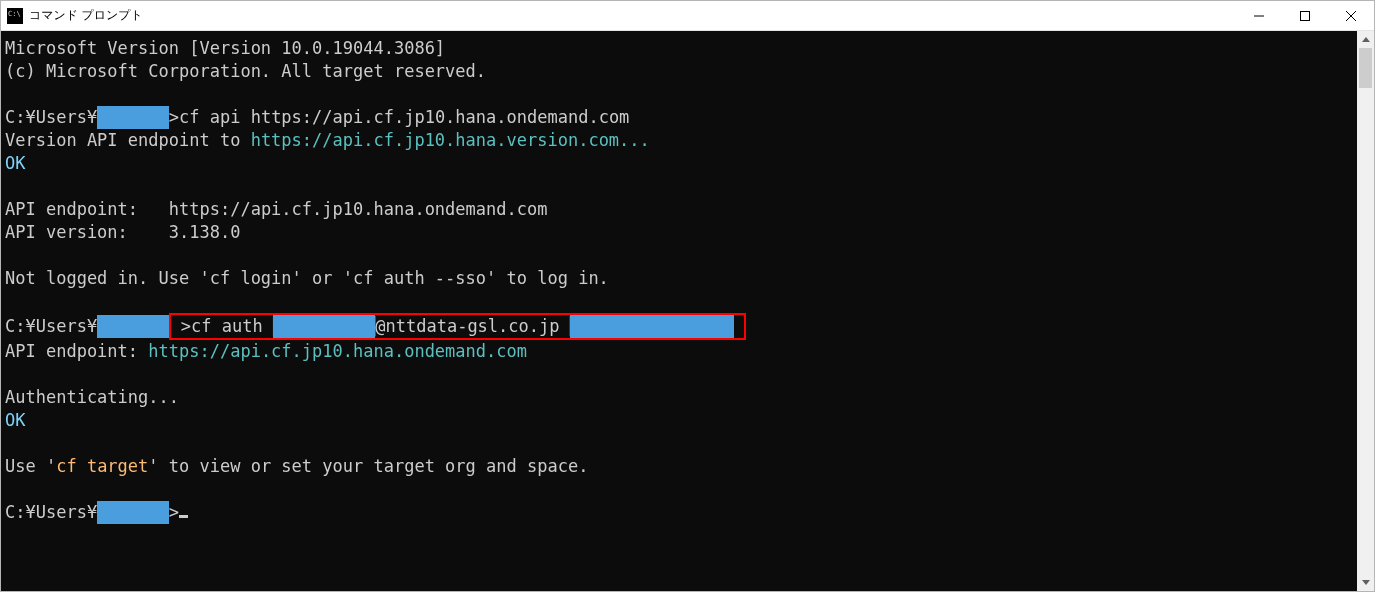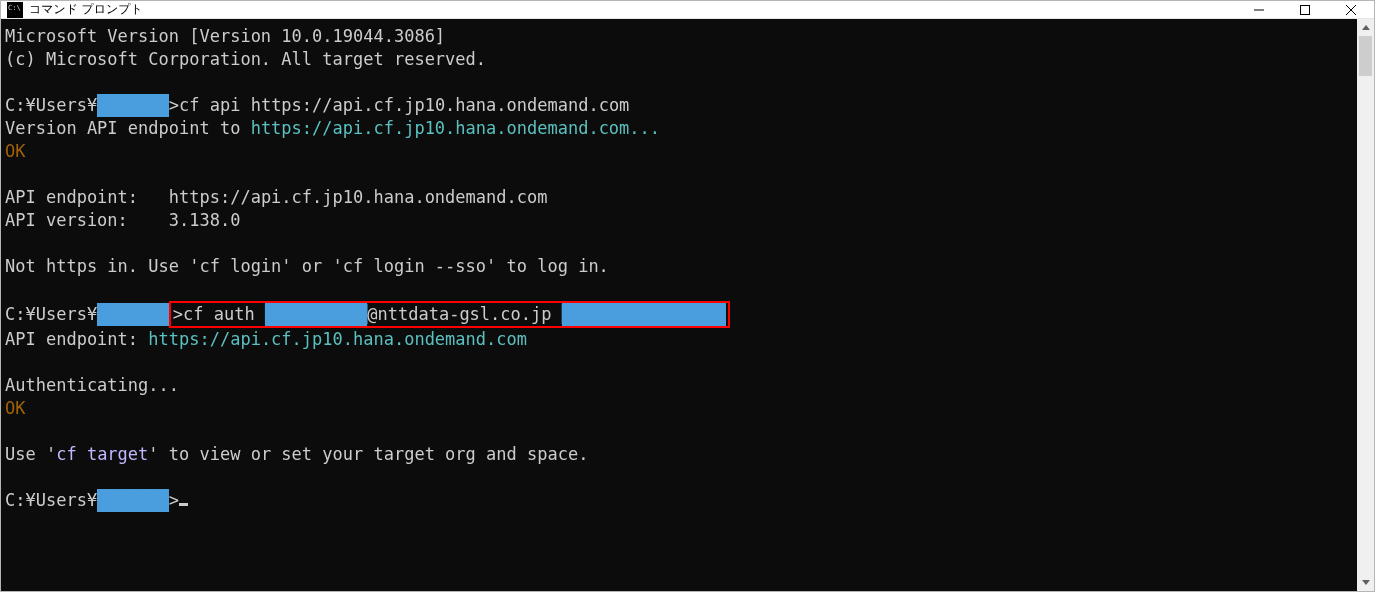--- a/index.html
+++ b/index.html
@@ -1,37 +1,37 @@
 <!DOCTYPE html>
 <html><head>
 <meta charset="utf-8">
 <style>
   * { margin: 0; padding: 0; box-sizing: border-box; }
   html, body { width: 1375px; height: 592px; overflow: hidden; font-family: "Segoe UI", "Meiryo", sans-serif; background: #fff; }
   .window { width: 1375px; height: 592px; border: 1px solid #b5b5b5; display: flex; flex-direction: column; background: #fff; }
-  .titlebar { height: 18px; background: #ffffff; display: flex; align-items: center; padding-left: 6px; border-bottom: 1px solid #e5e5e5; }
+  .titlebar { height: 30px; background: #ffffff; display: flex; align-items: center; padding-left: 6px; border-bottom: 1px solid #e5e5e5; }
   .titlebar-icon { width: 16px; height: 16px; background: #000; display: inline-block; margin-right: 6px; position: relative; }
   .titlebar-icon::after { content: "C:\\"; color: #ccc; font-size: 7px; font-family: monospace; position: absolute; top: 2px; left: 1px; }
   .titlebar-title { font-size: 12px; color: #000; flex: 1; }
   .titlebar-controls { display: flex; height: 100%; }
   .titlebar-btn { width: 46px; height: 100%; display: flex; align-items: center; justify-content: center; font-size: 14px; color: #000; }
   .titlebar-btn svg { width: 10px; height: 10px; }
   .client { flex: 1; display: flex; background: #0c0c0c; }
   .terminal { flex: 1; padding: 6px 4px 4px 4px; font-family: "MS Gothic", "Consolas", monospace; font-size: 17px; line-height: 23px; color: #cccccc; white-space: pre; overflow: hidden; }
   .scrollbar { width: 17px; background: #f0f0f0; position: relative; }
   .scroll-up, .scroll-down { width: 17px; height: 17px; display: flex; align-items: center; justify-content: center; color: #606060; font-size: 10px; }
   .scroll-up { position: absolute; top: 0; }
   .scroll-down { position: absolute; bottom: 0; }
   .scroll-thumb { position: absolute; left: 2px; right: 2px; top: 17px; height: 40px; background: #cdcdcd; }
-  .ok { color: #a16207; }
+  .ok { color: #7dd3fc; }
   .link { color: #5bc0c0; }
-  .cyan-cmd { color: #c4b5fd; }
+  .cyan-cmd { color: #fdba74; }
   .redact { background: #4a9edd; color: #4a9edd; display: inline-block; }
   .cursor { display: inline-block; width: 9px; height: 3px; background: #cccccc; vertical-align: baseline; margin-bottom: 0; }
-  .redbox { border: 2px solid #ff0000; padding: 0 2px; display: inline-block; }
+  .redbox { border: 2px solid #ff0000; padding: 0 10px; display: inline-block; }
 </style>
 </head>
 <body>
 
 <div class="window">
   <div class="titlebar">
     <span class="titlebar-icon"></span>
     <span class="titlebar-title">コマンド プロンプト</span>
     <div class="titlebar-controls">
       <div class="titlebar-btn">
@@ -50,27 +50,27 @@
             <line x1="10" y1="0" x2="0" y2="10" stroke="#000" stroke-width="1"></line>
           </svg>
       </div>
     </div>
   </div>
   <div class="client">
     <div class="terminal"><span>Microsoft Version [Version 10.0.19044.3086]</span>
 <span>(c) Microsoft Corporation. All target reserved.</span>
 
 <span>C:¥Users¥</span><span class="redact">███████</span><span>&gt;cf api https://api.cf.jp10.hana.ondemand.com</span>
-<span>Version API endpoint to </span><span class="link">https://api.cf.jp10.hana.ondemand.com...</span>
+<span>Version API endpoint to </span><span class="link">https://api.cf.jp10.hana.version.com...</span>
 <span class="ok">OK</span>
 
 <span>API endpoint:   </span><span>https://api.cf.jp10.hana.ondemand.com</span>
 <span>API version:    3.138.0</span>
 
-<span>Not https in. Use 'cf login' or 'cf login --sso' to log in.</span>
+<span>Not logged in. Use 'cf login' or 'cf auth --sso' to log in.</span>
 
 <span>C:¥Users¥</span><span class="redact">███████</span><span class="redbox"><span>&gt;cf auth </span><span class="redact">██████████</span><span>@nttdata-gsl.co.jp </span><span class="redact">████████████████</span></span>
 <span>API endpoint: </span><span class="link">https://api.cf.jp10.hana.ondemand.com</span>
 
 <span>Authenticating...</span>
 <span class="ok">OK</span>
 
 <span>Use '</span><span class="cyan-cmd">cf target</span><span>' to view or set your target org and space.</span>
 
 <span>C:¥Users¥</span><span class="redact">███████</span><span>&gt;</span><span class="cursor"></span>

